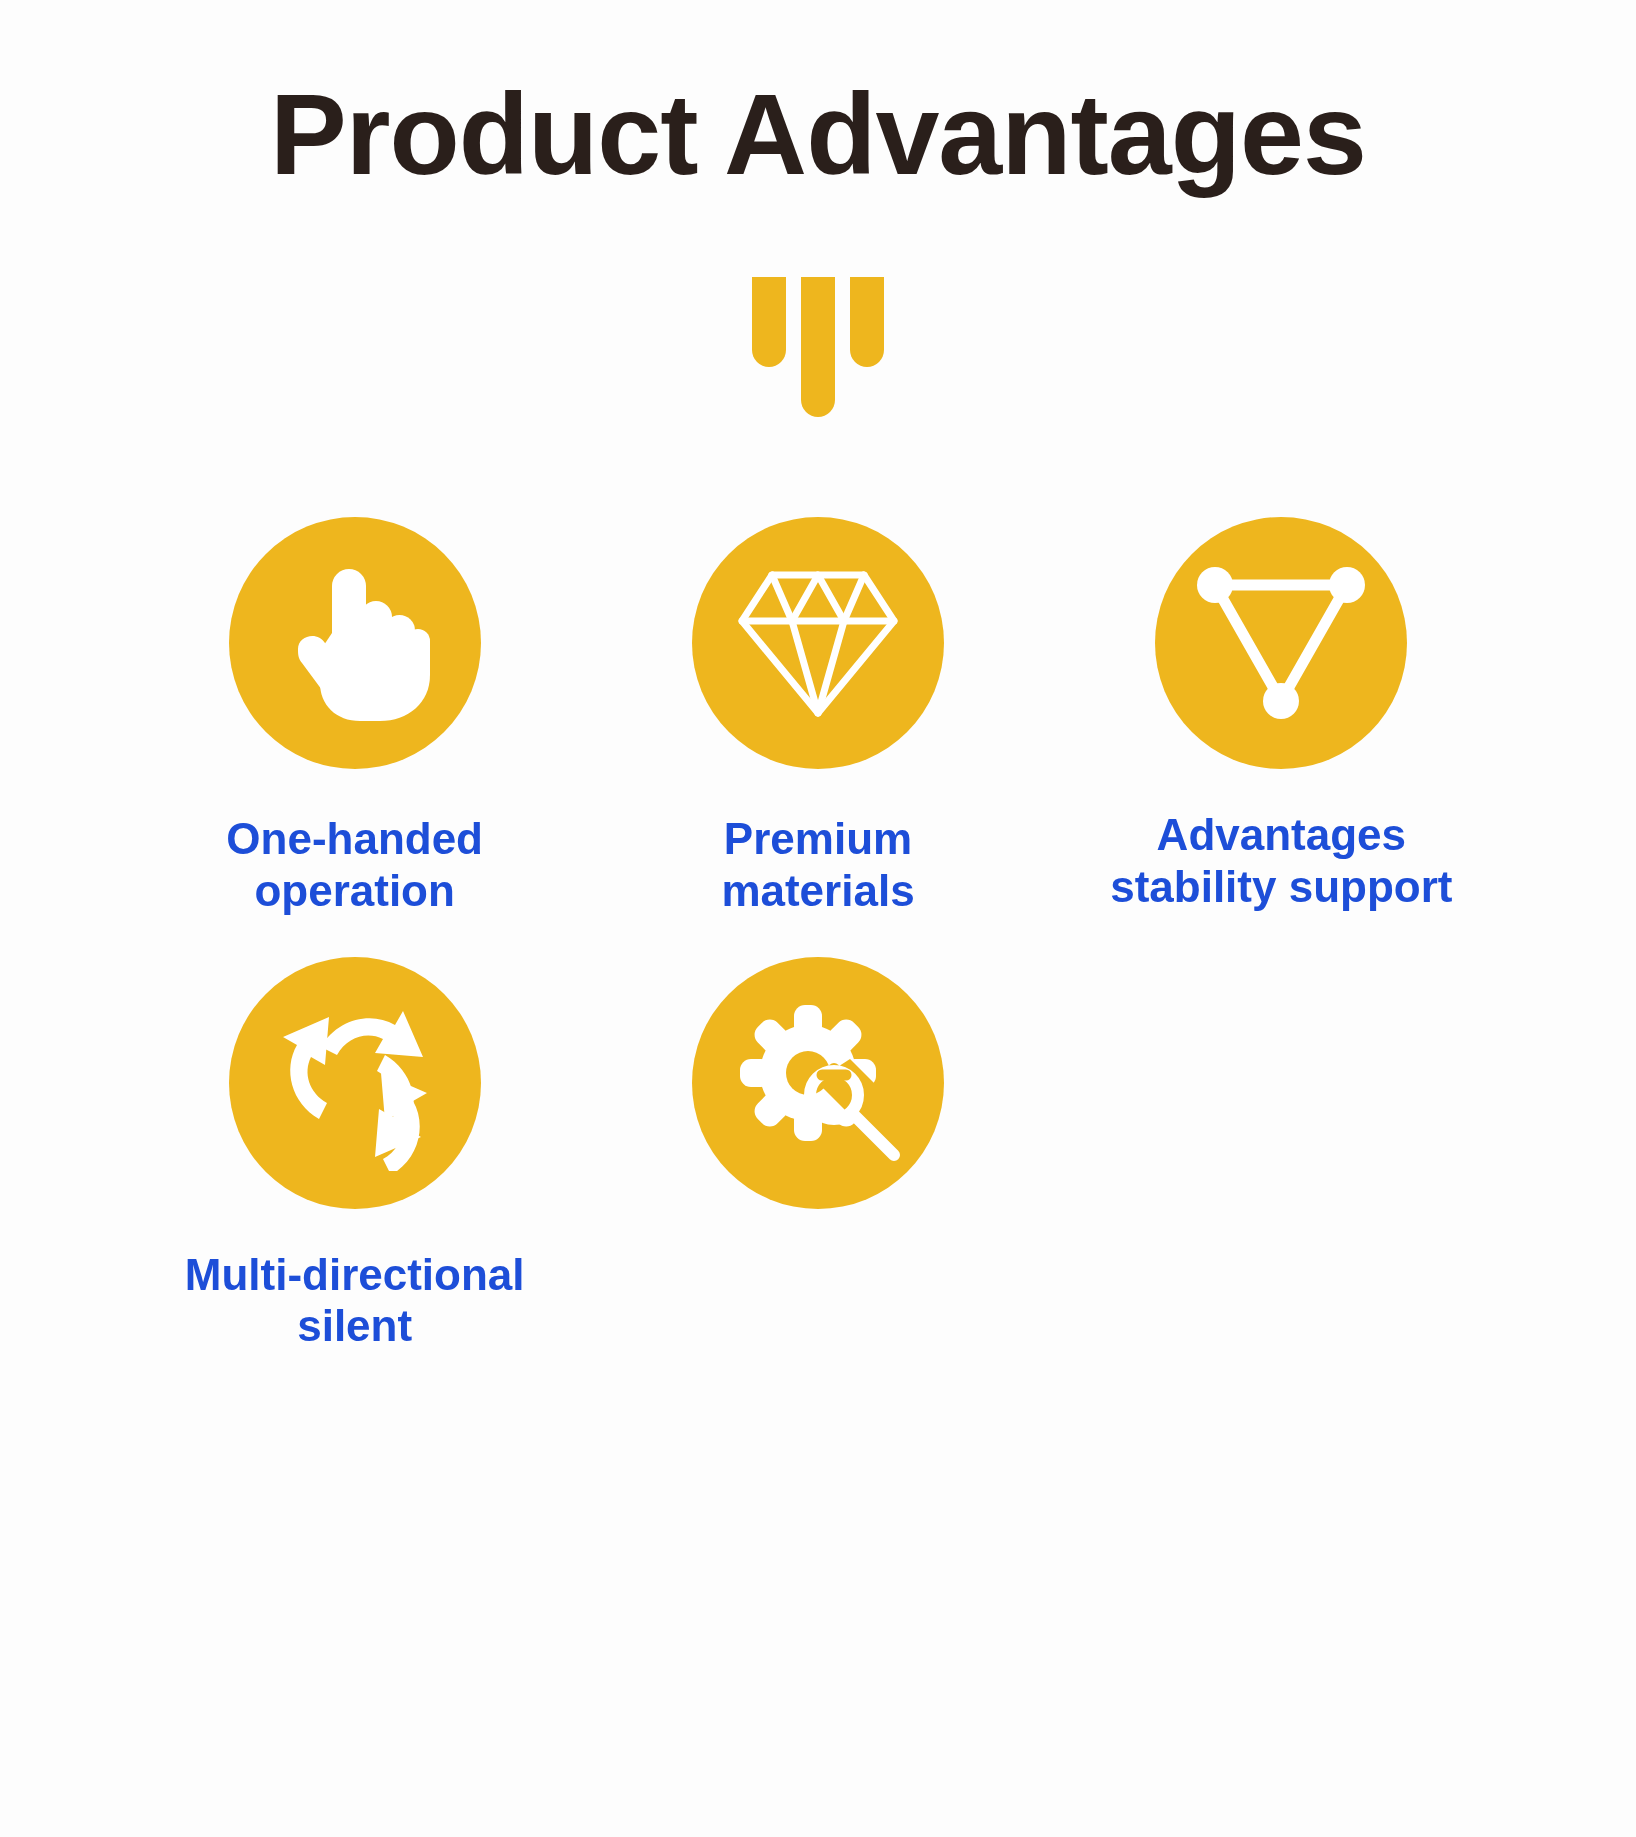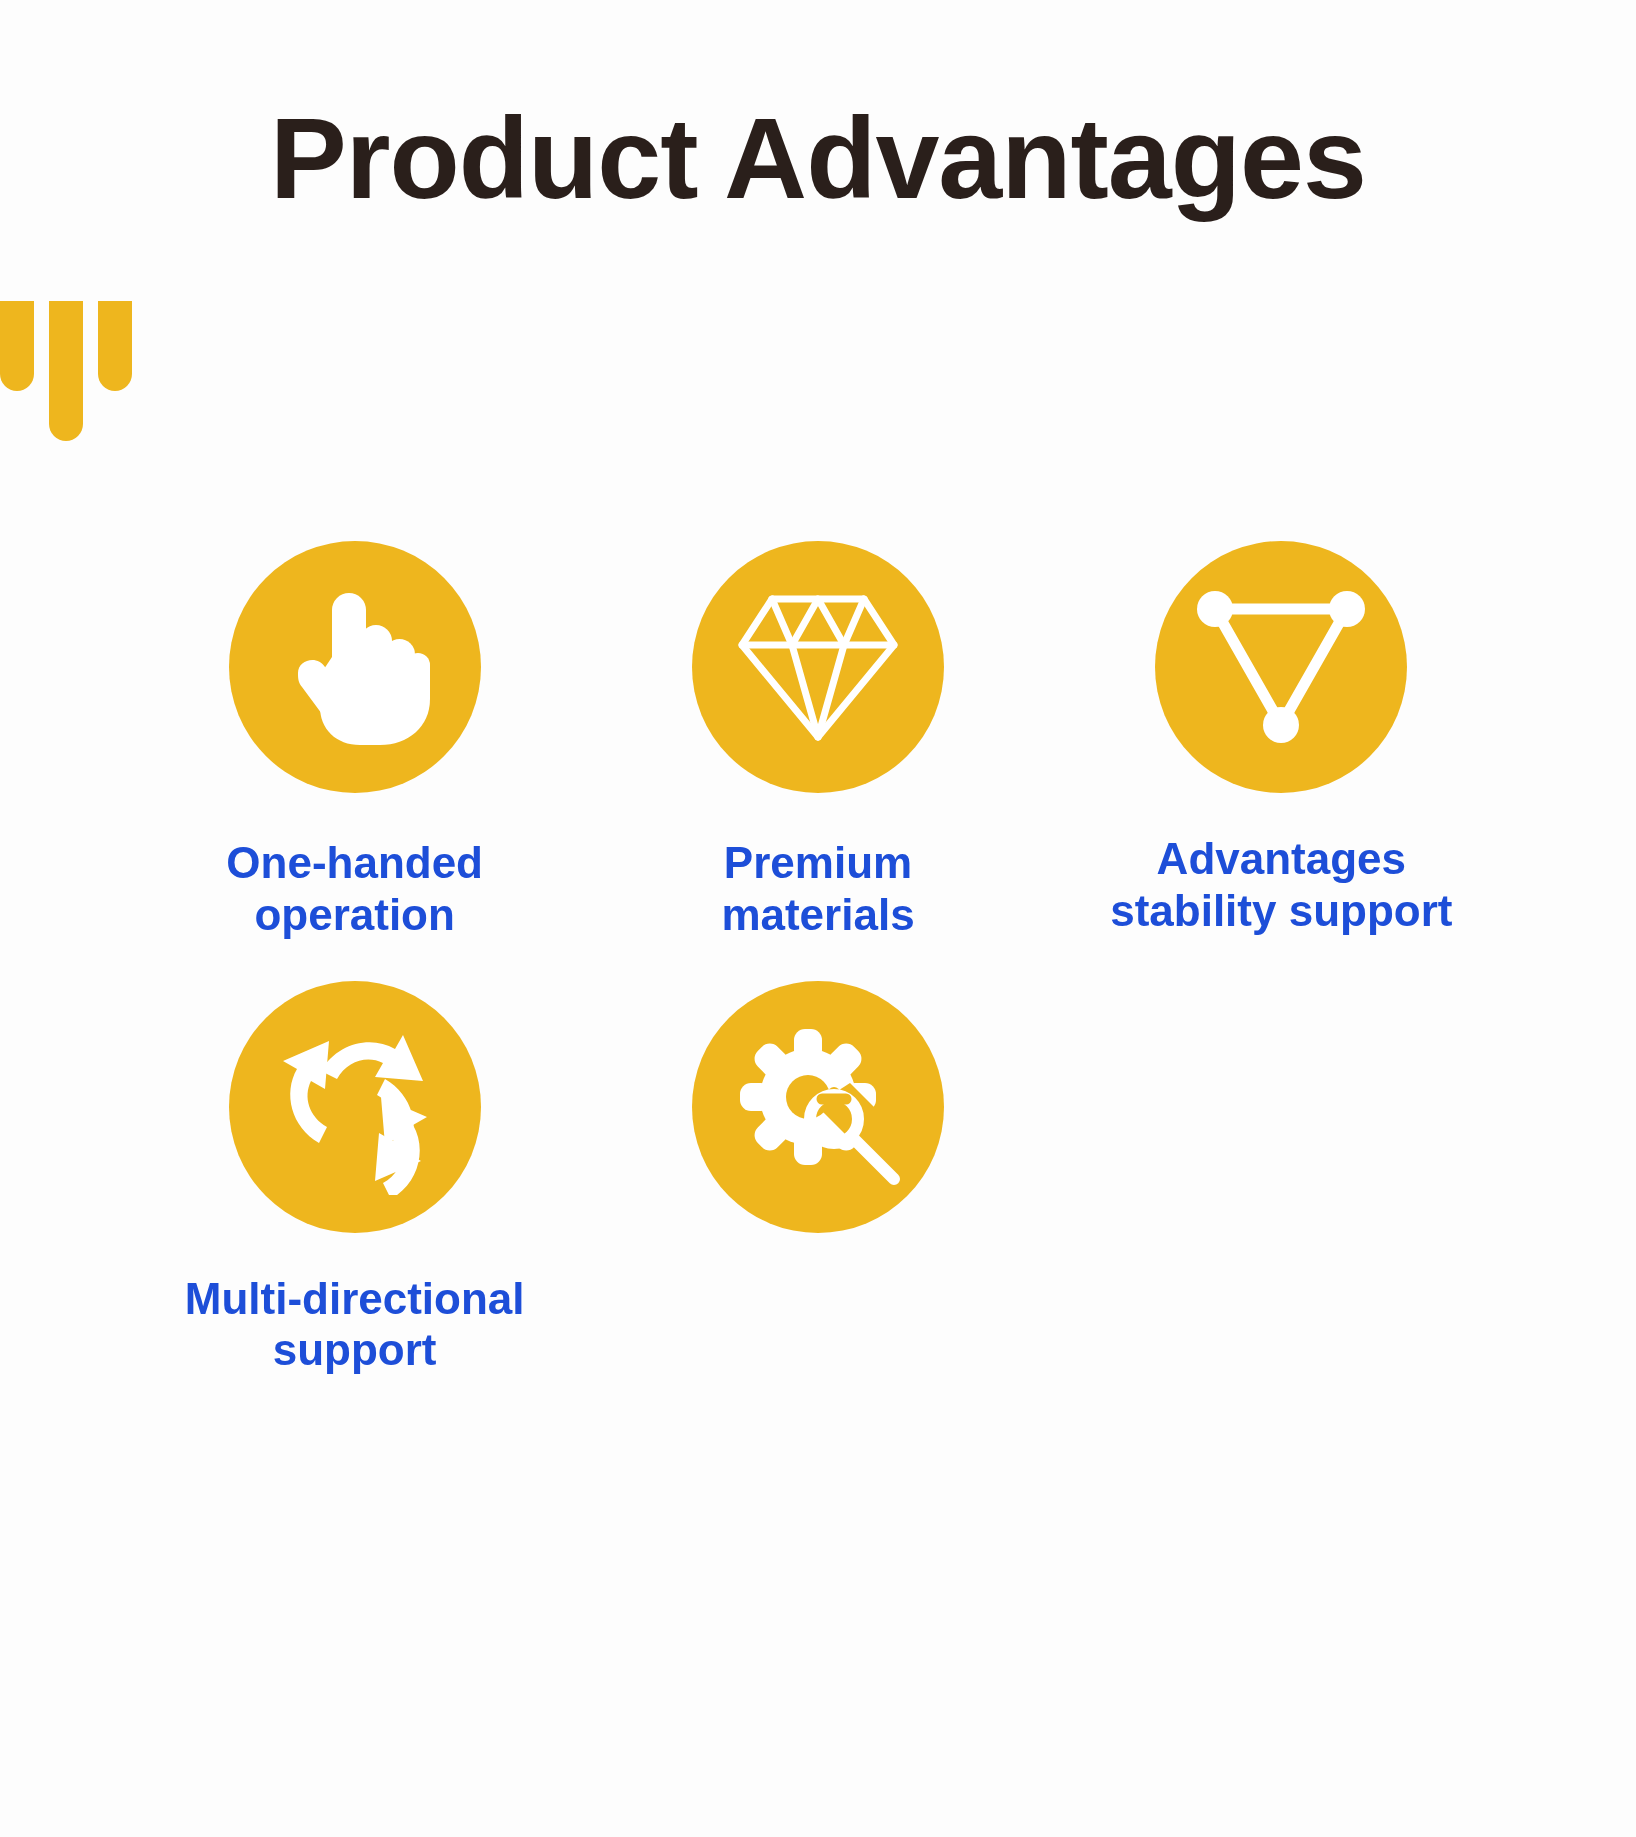--- a/index.html
+++ b/index.html
@@ -25,21 +25,22 @@
     flex-direction: column;
     align-items: center;
     position: relative;
   }
 
   
   .header-block {
     width: 100%;
     display: flex;
     flex-direction: column;
-    padding-top: 98px;
+    align-items: center;
+    padding-top: 74px;
   }
 
   .page-title {
     font-size: 115px;
     font-weight: 700;
     letter-spacing: -1px;
     color: #2a1f1b;
     line-height: 1.05;
     text-align: center;
     white-space: nowrap;
@@ -212,21 +213,21 @@
               <path d="M52 124 C24 108 16 74 30 50 L16 42 L62 22 L58 70 L44 62
                        C36 78 42 98 60 108 Z"></path>
 
               <path d="M122 54 C150 70 158 104 144 128 L158 136 L112 156 L116 108 L130 116
                        C138 100 132 80 114 70 Z" transform="translate(-4,6)"></path>
             </g>
           </svg>
         </span>
       </div>
       <div class="advantage-label">Multi-directional
-support</div>
+silent</div>
     </div>
 
     <div class="advantage-cell row-two">
       <div class="icon-circle">
         <span>
           <svg width="176" height="176" viewBox="0 0 176 176" aria-hidden="true">
             <defs>
               <mask id="gearCut">
                 <rect x="0" y="0" width="176" height="176" fill="#fff"></rect>
 

